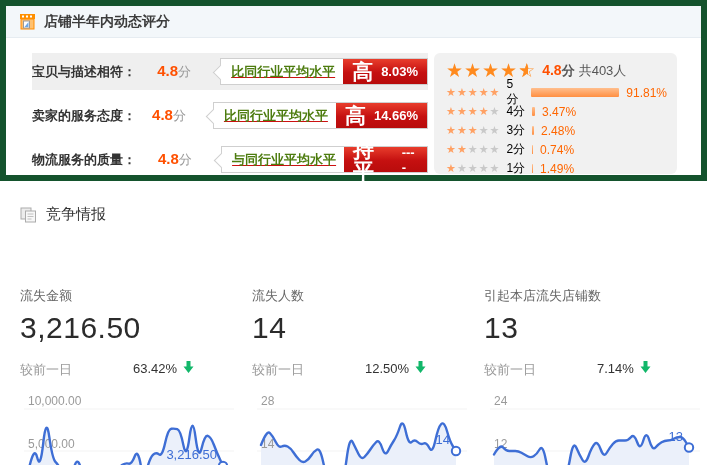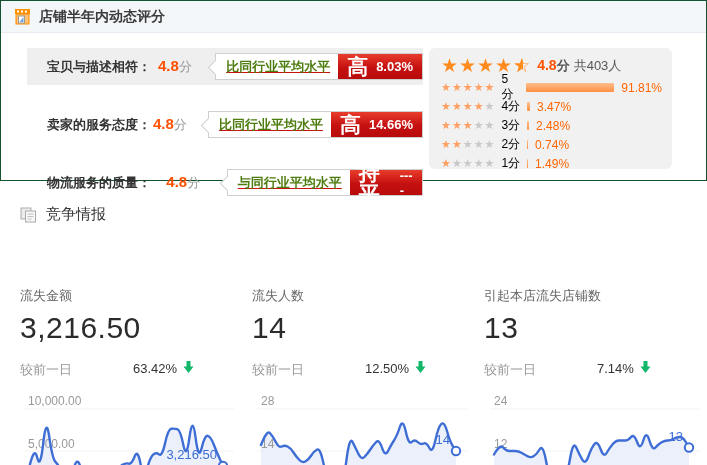--- a/index.html
+++ b/index.html
@@ -1,27 +1,27 @@
 <!DOCTYPE html>
 <html><head>
 <meta charset="utf-8">
 <style>
   * { margin:0; padding:0; box-sizing:border-box; }
   html,body { width:707px; height:465px; background:#fff;
     font-family:"Liberation Sans","DejaVu Sans",sans-serif; color:#333; overflow:hidden; }
 
   
-  .panel-top { width:707px; height:181px; border:1px solid #14532d; background:#fff; }
+  .panel-top { width:707px; height:181px; border:6px solid #14532d; background:#fff; }
   .panel-header { height:32px; background:#f3f7fa; border-bottom:1px solid #e6ecf1;
     display:flex; align-items:center; padding-left:13px; gap:8px; }
   .panel-title { font-size:14px; font-weight:bold; color:#3c3c3c; }
   .panel-body { display:flex; padding:15px 14px 0 26px; }
 
   .dsr-col { width:396px; flex:0 0 396px; }
-  .dsr-row { height:37px; display:flex; align-items:center; margin-bottom:21px; padding-left:20px; }
+  .dsr-row { height:37px; display:flex; align-items:center; margin-bottom:7px; padding-left:0; }
   .dsr-row.shaded { background:#efefef; }
   .dsr-label { font-size:13px; font-weight:bold; color:#333; width:128px; }
   .dsr-score { width:52px; }
   .score-num { color:#ff5000; font-weight:bold; font-size:15px; }
   .score-unit { color:#999; font-size:13px; }
 
   .tag { display:inline-flex; align-items:stretch; height:27px; position:relative;
     border:1px solid #cfcfcf; background:#fff; margin-left:12px; }
   .tag::before { content:""; position:absolute; left:-6px; top:8px; width:10px; height:10px;
     background:#fff; border-left:1px solid #cfcfcf; border-bottom:1px solid #cfcfcf;

